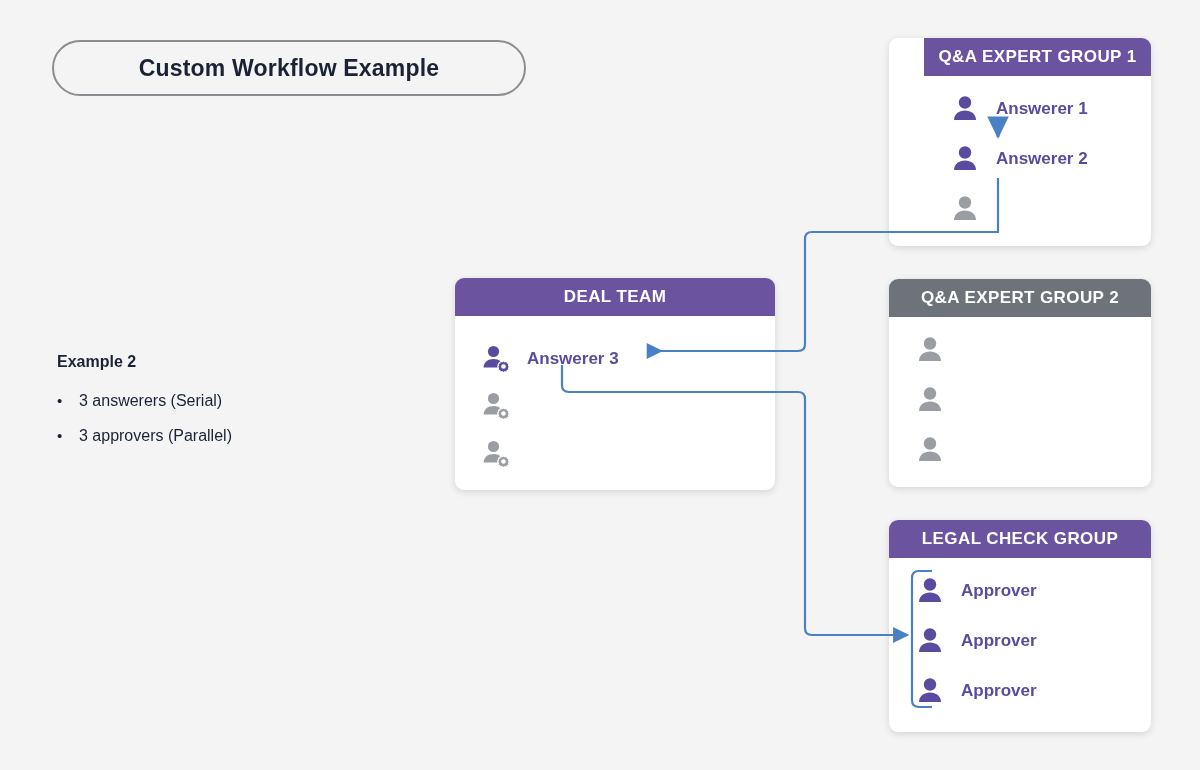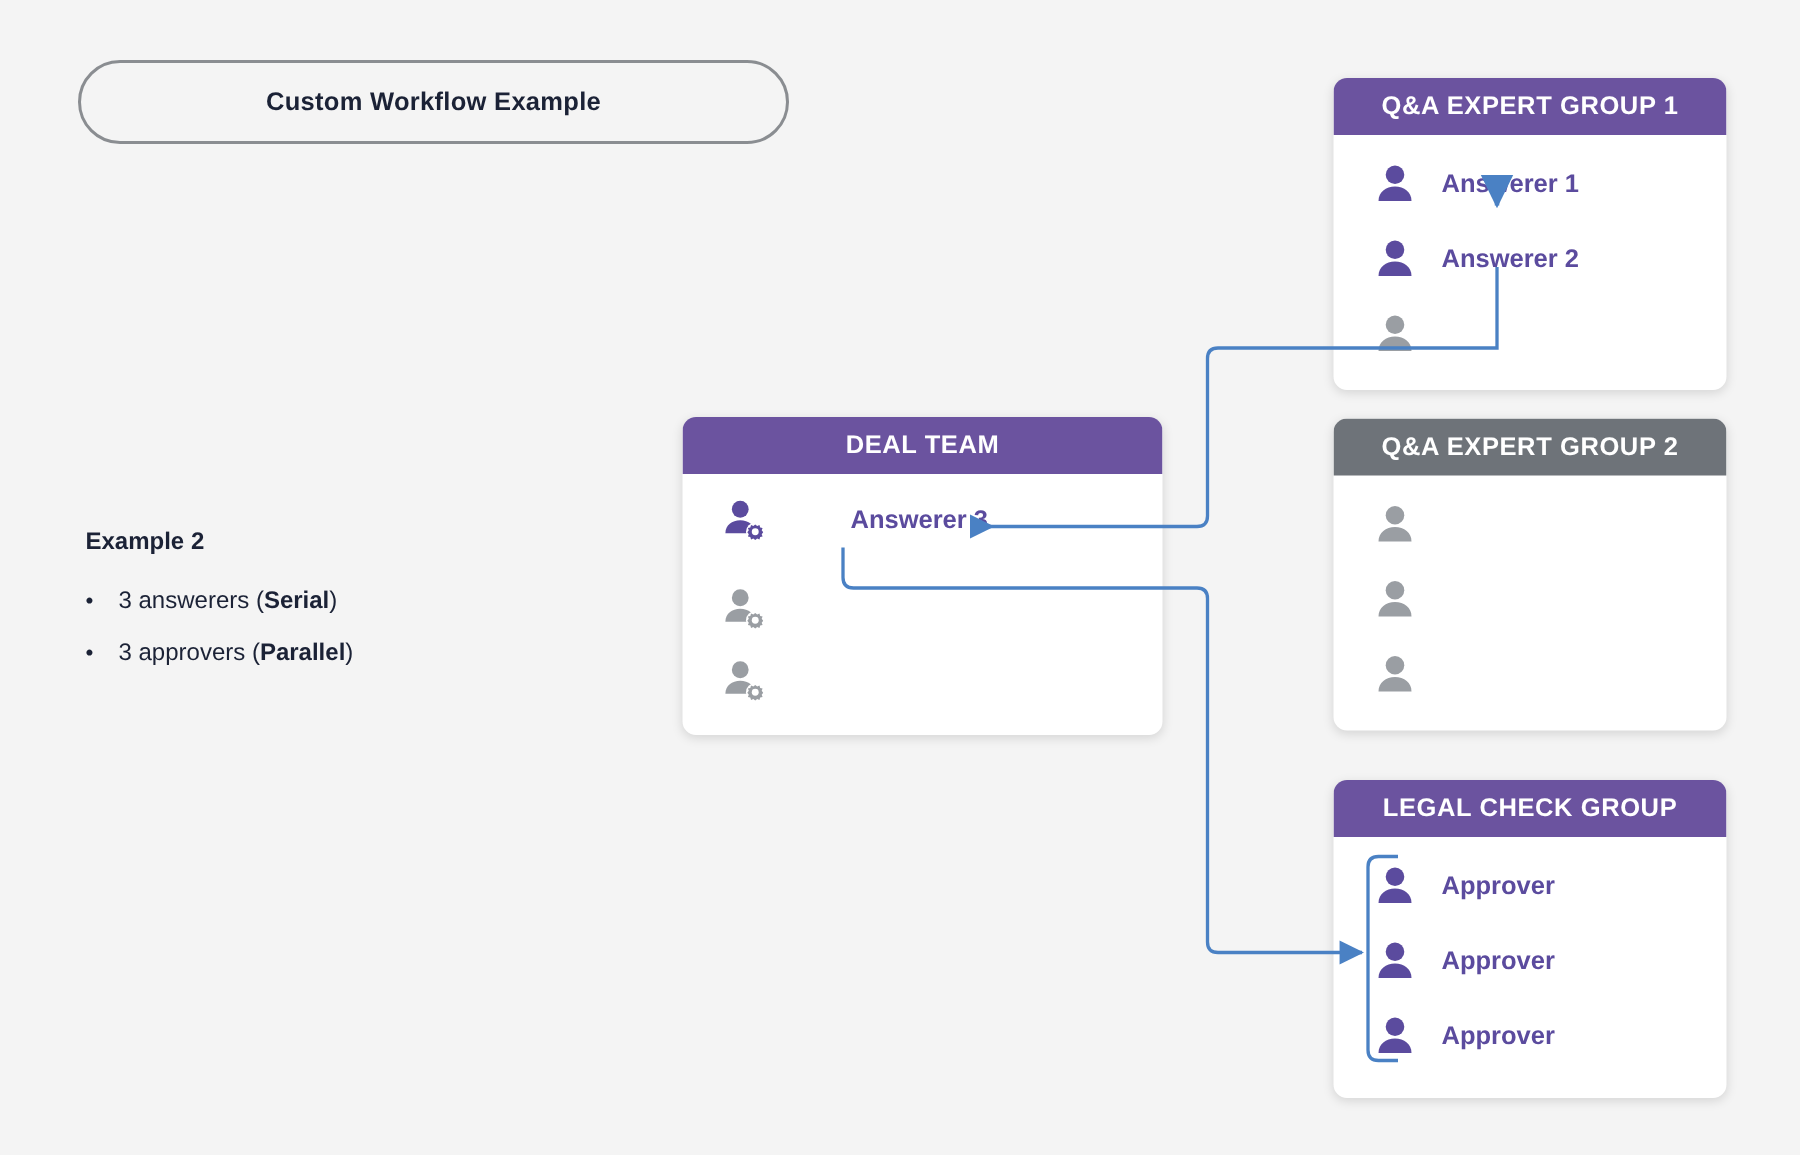--- a/index.html
+++ b/index.html
@@ -13,21 +13,21 @@
 
   
   .title-pill {
     position: absolute; left: 52px; top: 40px;
     width: 474px; height: 56px;
     border: 2px solid #8a8d91; border-radius: 28px;
     background: #f4f4f4;
     display: flex; align-items: center; justify-content: center;
   }
   .title-pill span {
-    font-size: 17px; font-weight: bold; color: #1b2236;
+    font-size: 23px; font-weight: bold; color: #1b2236;
     letter-spacing: .2px;
   }
 
   
   .room-pill {
     position: absolute; left: 43px; top: 278px;
     width: 314px; height: 37px;
     background: #6b549e; border-radius: 19px;
     display: flex; align-items: center; justify-content: center;
   }
@@ -37,21 +37,21 @@
   .example-title {
     position: absolute; left: 57px; top: 353px;
     font-size: 16px; font-weight: bold; color: #1b2236;
   }
   .bullets { position: absolute; left: 57px; top: 392px; width: 320px; }
   .bullet-row {
     display: flex; align-items: baseline;
     font-size: 16px; color: #1b2236; margin-bottom: 17px;
   }
   .bullet-dot { width: 22px; flex: none; color: #1b2236; font-size: 15px; }
-  .bullet-row b { font-weight: bold; }
+  .bullet-row b { font-weight: normal; }
 
   
   .card {
     position: absolute;
     background: #ffffff;
     border-radius: 9px;
     box-shadow: 0 2px 7px rgba(0,0,0,.13);
     overflow: hidden;
   }
   .card-header {
@@ -104,21 +104,21 @@
       <span class="bullet-dot">•</span>
       <span><span>3 approvers (</span><b>Parallel</b><span>)</span></span>
     </div>
   </div>
 
   <div class="card" style="left:455px; top:278px; width:320px; height:212px;">
     <div class="card-header purple">
       <span>DEAL TEAM</span>
     </div>
     <div class="card-body">
-      <div class="member" style="top:16px;gap:40px;">
+      <div class="member" style="top:28px;">
         <span class="person">
           <svg width="30" height="30" viewBox="0 0 30 30">
             <circle cx="12.5" cy="7.5" r="5.6" fill="#5b4b9e"></circle>
             <path d="M2.6 23.5c0-5.3 4.4-8.6 9.9-8.6s9.9 3.3 9.9 8.6z" fill="#5b4b9e"></path>
             <circle cx="22.5" cy="22.5" r="6.2" fill="#ffffff"></circle>
             <path d="M22.5 17.6l1.3 1 1.5-.6.5 1.6 1.6.4-.6 1.5 1 1.3-1 1.3.6 1.5-1.6.4-.5 1.6-1.5-.6-1.3 1-1.3-1-1.5.6-.5-1.6-1.6-.4.6-1.5-1-1.3 1-1.3-.6-1.5 1.6-.4.5-1.6 1.5.6z" fill="#5b4b9e"></path>
             <circle cx="22.5" cy="22.5" r="2.3" fill="#ffffff"></circle>
           </svg>
         </span>
         <span class="label">Answerer 3</span>
@@ -143,21 +143,21 @@
             <circle cx="22.5" cy="22.5" r="6.2" fill="#ffffff"></circle>
             <path d="M22.5 17.6l1.3 1 1.5-.6.5 1.6 1.6.4-.6 1.5 1 1.3-1 1.3.6 1.5-1.6.4-.5 1.6-1.5-.6-1.3 1-1.3-1-1.5.6-.5-1.6-1.6-.4.6-1.5-1-1.3 1-1.3-.6-1.5 1.6-.4.5-1.6 1.5.6z" fill="#9a9ea3"></path>
             <circle cx="22.5" cy="22.5" r="2.3" fill="#ffffff"></circle>
           </svg>
         </span>
         <span class="label"></span>
       </div>
     </div>
   </div>
 
-  <div class="card" style="left:889px; top:52px; width:262px; height:208px;">
+  <div class="card" style="left:889px; top:38px; width:262px; height:208px;padding-left:35px;">
     <div class="card-header purple">
       <span>Q&amp;A EXPERT GROUP 1</span>
     </div>
     <div class="card-body">
       <div class="member" style="top:18px;">
         <span class="person">
           <svg width="30" height="30" viewBox="0 0 30 30">
             <circle cx="15" cy="8.5" r="6.2" fill="#5b4b9e"></circle>
             <path d="M4 26c0-5.9 4.9-9.6 11-9.6S26 20.1 26 26z" fill="#5b4b9e"></path>
           </svg>

